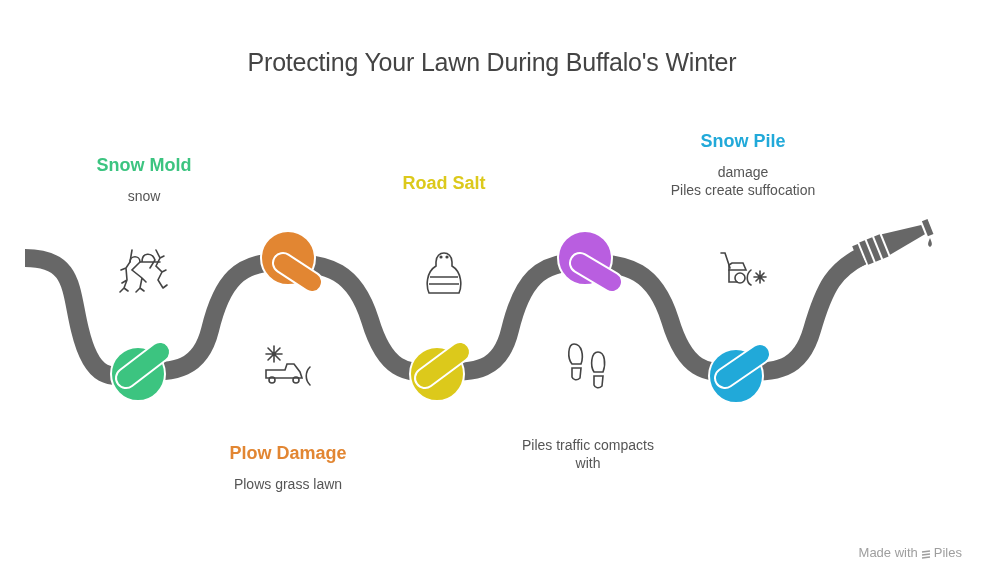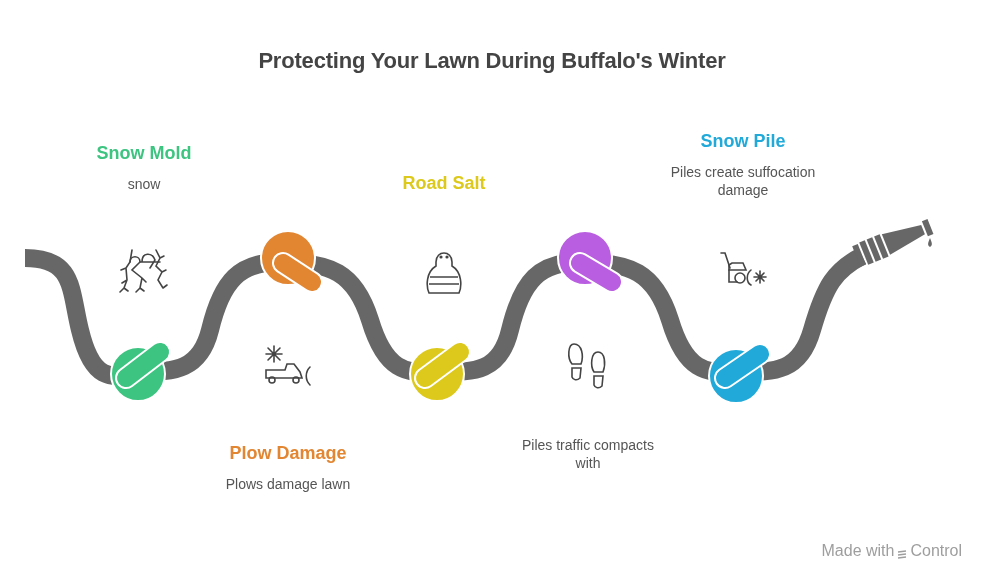--- a/index.html
+++ b/index.html
@@ -1,60 +1,60 @@
 <!DOCTYPE html>
 <html><head>
 <meta charset="utf-8">
 <style>
   html, body { margin:0; padding:0; background:#ffffff; }
   body { width:984px; height:582px; position:relative; overflow:hidden; font-family:"Liberation Sans", sans-serif; }
-  .title { position:absolute; left:0; width:984px; top:48px; text-align:center; font-size:22px; font-weight:bold; color:#444444; letter-spacing:-0.2px; }
+  .title { position:absolute; left:0; width:984px; top:48px; text-align:center; font-size:25px; font-weight:normal; color:#444444; letter-spacing:-0.2px; }
   .step { position:absolute; text-align:center; width:200px; }
   .step .label { font-size:18px; font-weight:bold; line-height:24px;margin-top:15px; }
   .step .desc { font-size:14px; color:#555555; line-height:18px; margin-top:10px; }
   svg.main { position:absolute; left:0; top:0; }
-  .footer { position:absolute; right:22px; bottom:22px; font-size:16px; color:#9e9e9e; display:flex; align-items:center; gap:3px; }
+  .footer { position:absolute; right:22px; bottom:22px; font-size:13px; color:#9e9e9e; display:flex; align-items:center; gap:3px; }
 </style>
 </head>
 <body>
 
 <div class="title">Protecting Your Lawn During Buffalo's Winter</div>
 
-<div class="step" style="left:44px; top:126px;">
+<div class="step" style="left:44px; top:138px;">
   <div class="label" style="color:#3cc480;">Snow Mold</div>
   <div class="desc">
     <div>snow</div>
   </div>
 </div>
 
 <div class="step" style="left:188px; top:426px;text-align:center;">
   <div class="label" style="color:#e28632;">Plow Damage</div>
   <div class="desc">
-    <div>Plows damage lawn</div>
+    <div>Plows grass lawn</div>
   </div>
 </div>
 
 <div class="step" style="left:344px; top:156px;">
   <div class="label" style="color:#dcc91b;">Road Salt</div>
 </div>
 
 <div class="step" style="left:488px; top:426px;">
   <div class="desc">
     <div>Piles traffic compacts</div>
     <div>with</div>
   </div>
 </div>
 
 <div class="step" style="left:643px; top:114px;">
   <div class="label" style="color:#21a9d9;">
     <div>Snow Pile</div>
   </div>
   <div class="desc">
+    <div>damage</div>
     <div>Piles create suffocation</div>
-    <div>damage</div>
   </div>
 </div>
 
 <svg class="main" width="984" height="582" viewBox="0 0 984 582">
 
   <path d="M 25 258 C 75 258, 70 290, 80 330 C 92 380, 110 380, 140 372
        C 175 372, 200 370, 210 330 C 222 280, 240 262, 280 262
        C 330 262, 355 272, 370 320 C 385 370, 405 375, 440 372
        C 475 372, 500 372, 510 330 C 522 280, 540 262, 580 262
        C 630 262, 655 272, 670 320 C 685 370, 705 375, 740 372
@@ -137,14 +137,14 @@
   </g>
 </svg>
 
 <div class="footer">
   <span>Made with</span>
   <span style="display:inline-block;width:10px;height:10px;">
     <svg width="10" height="10" viewBox="0 0 10 10">
         <path d="M1 2 L9 1 M1 5 L9 4 M1 8 L9 7" stroke="#9e9e9e" stroke-width="1.3"></path>
       </svg>
   </span>
-  <span>Control</span>
+  <span>Piles</span>
 </div>
 
 </body></html>

